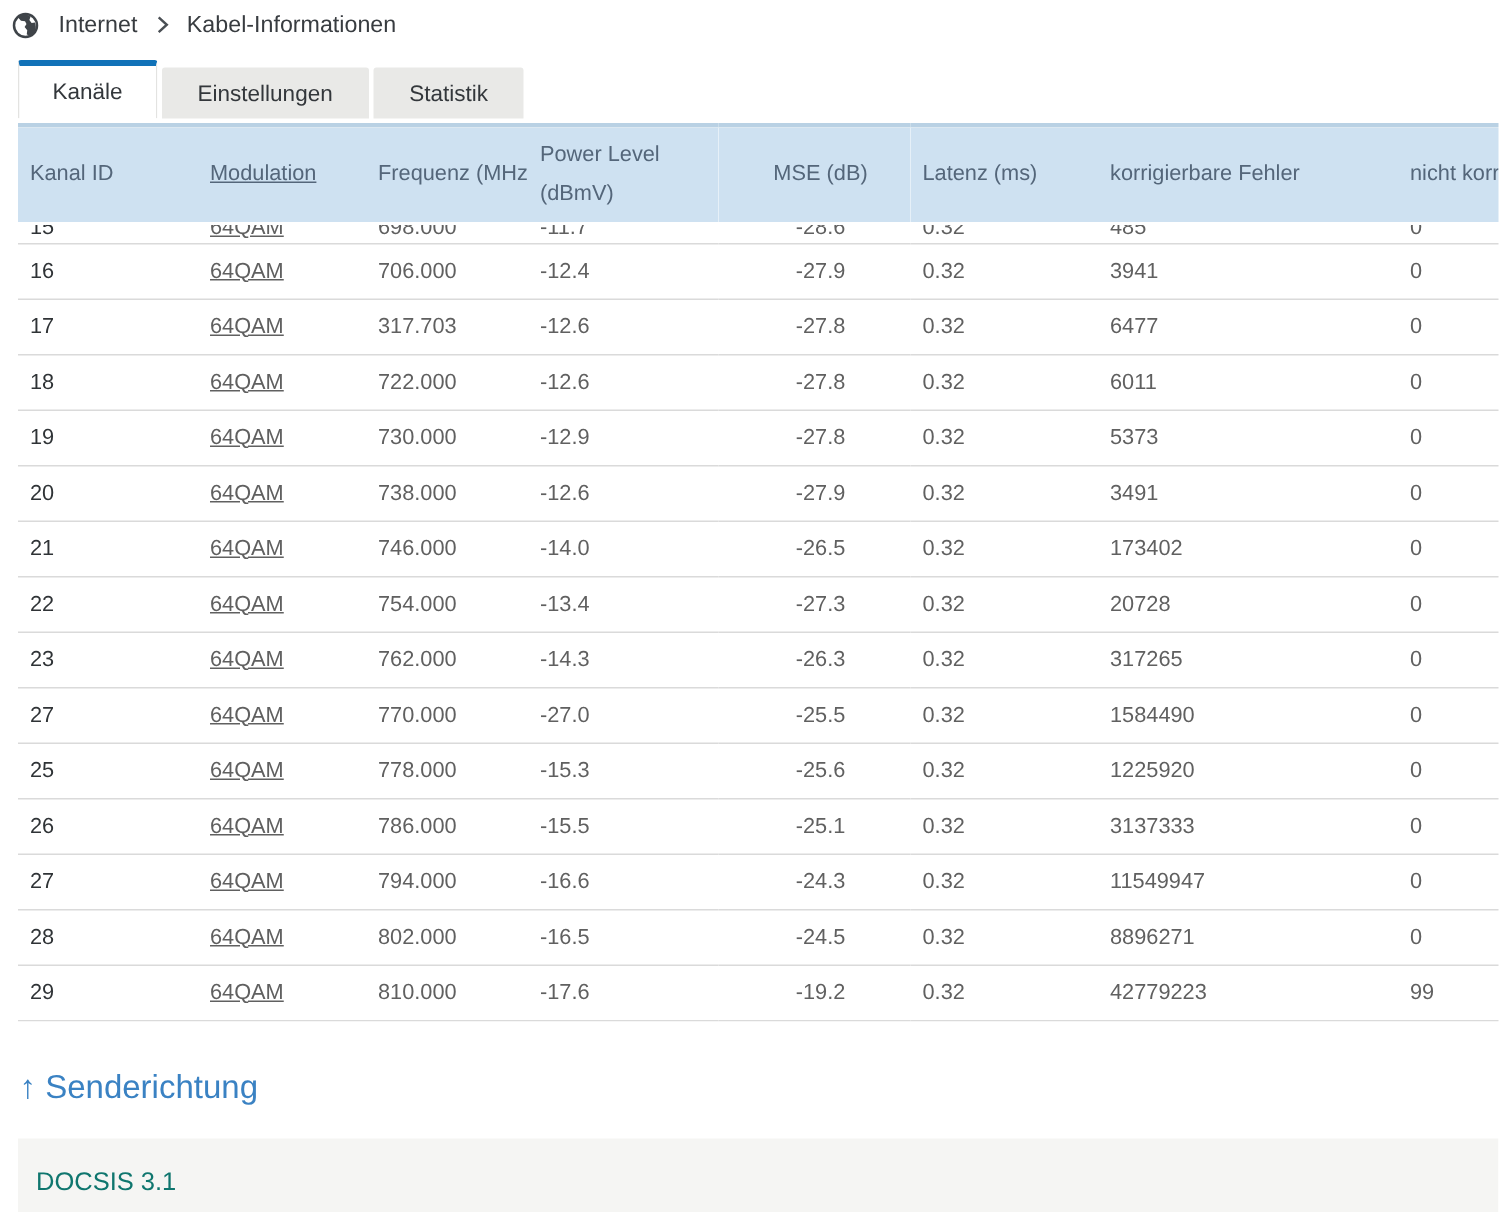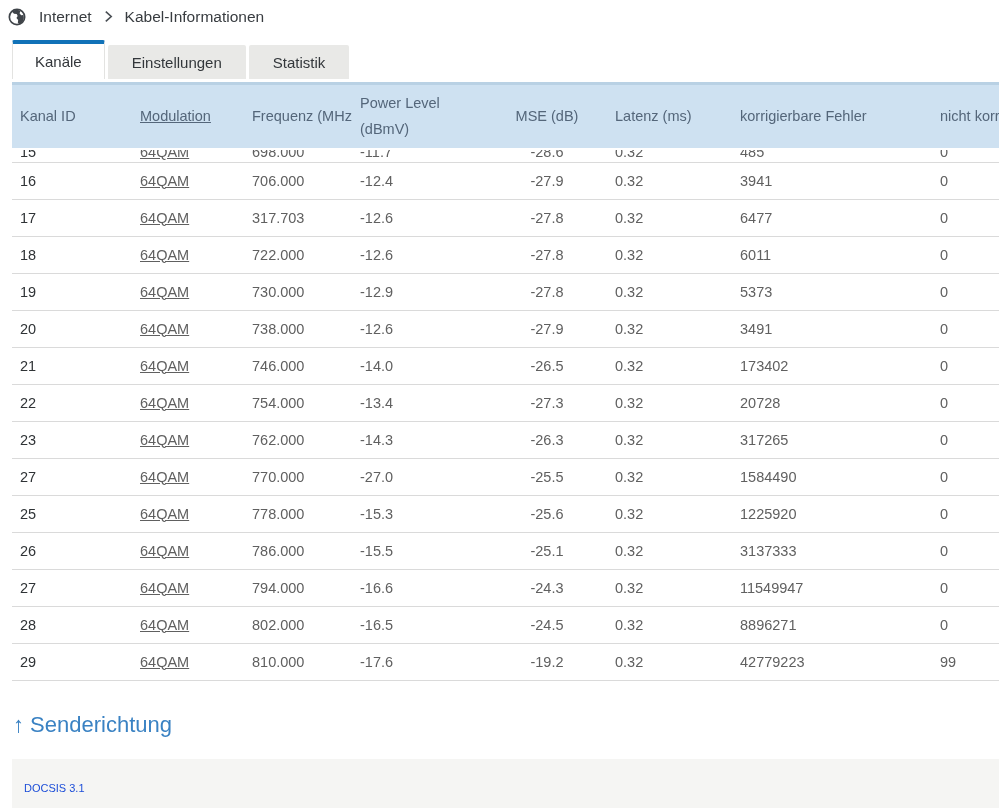--- a/index.html
+++ b/index.html
@@ -61,21 +61,21 @@
   tr.row-cut .clip span { margin-top: -7px; }
 
   
   .section-heading {
     margin: 31px 4px 0 13px; font-size: 22px; font-weight: 400; color: #3a82c3;
   }
   .docsis-box {
     margin: 21px 0 0 12px; width: 987px; height: 60px;
     background: #f5f5f3; padding: 19px 0 0 12px;
   }
-  .docsis-box span { font-size: 11px; color: #1d4ed8; margin-top: 15px; }
+  .docsis-box span { font-size: 17px; color: #0f766e; margin-top: 15px; }
 
   svg { display: block; }
 </style>
 </head>
 <body>
 
 <div class="page">
 
   <div class="breadcrumb">
     <span class="globe">

